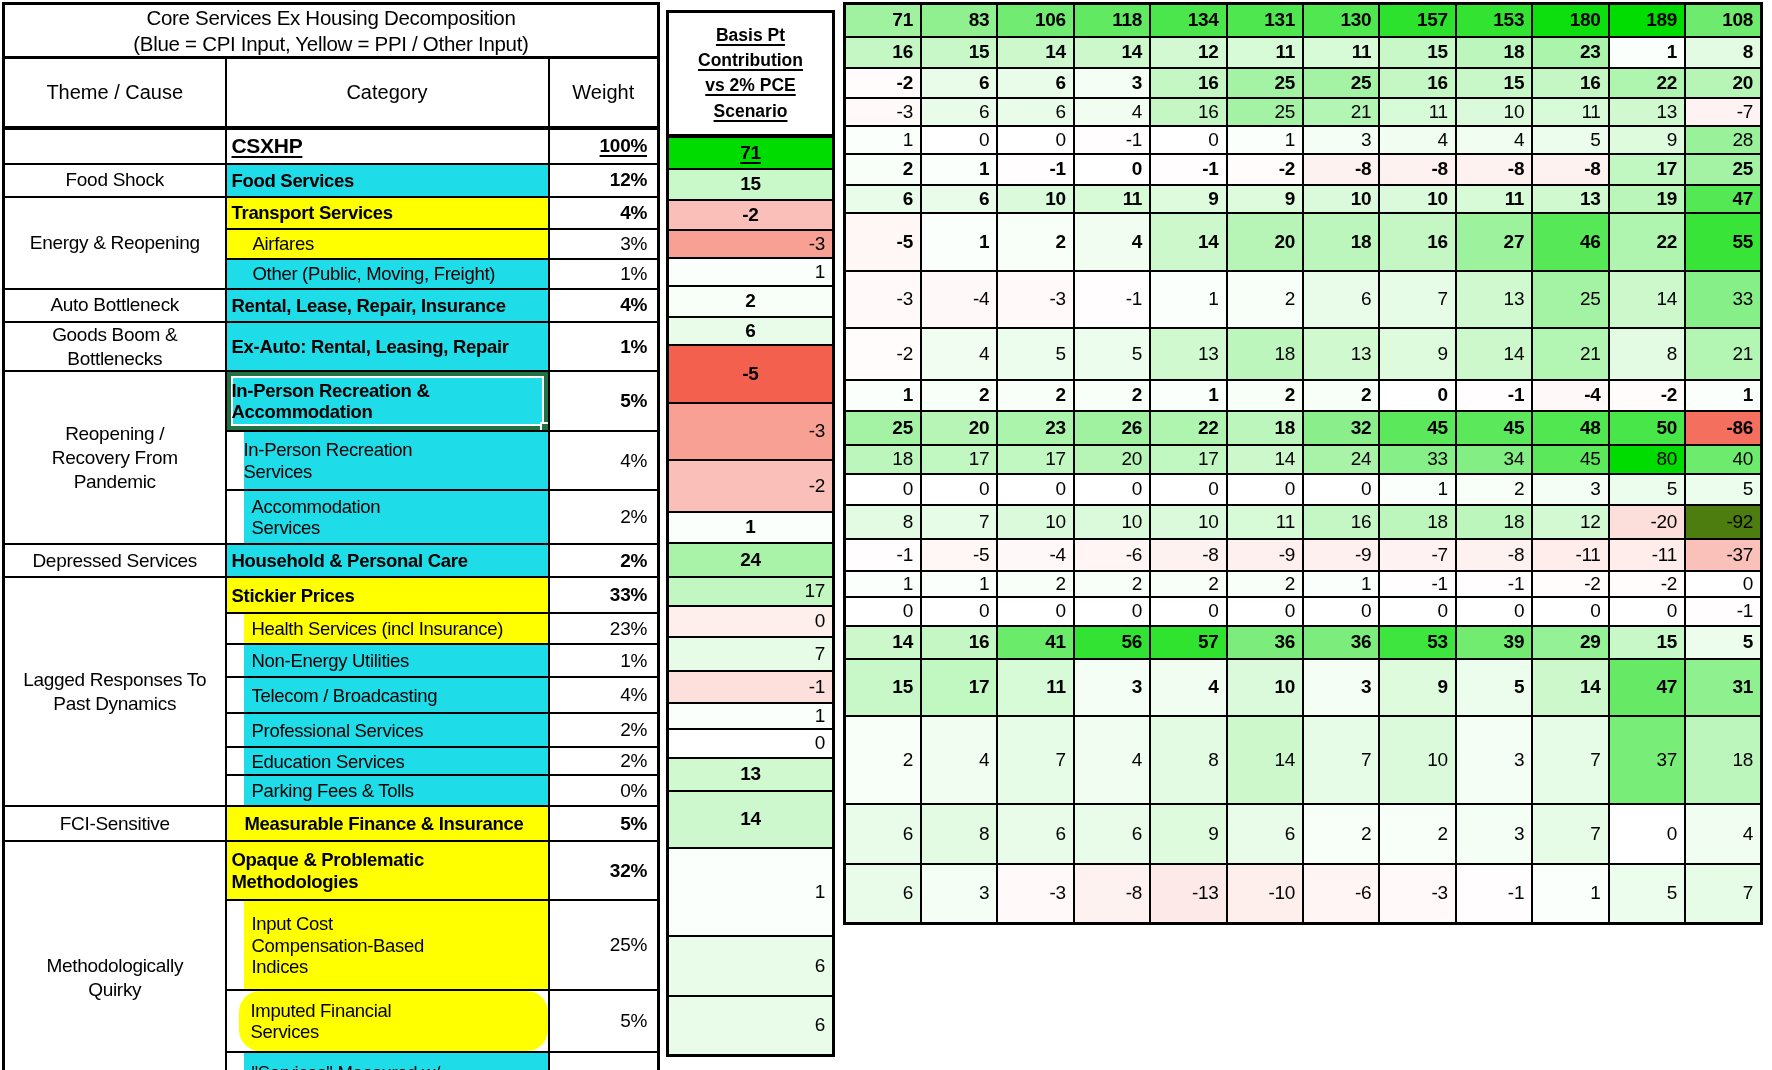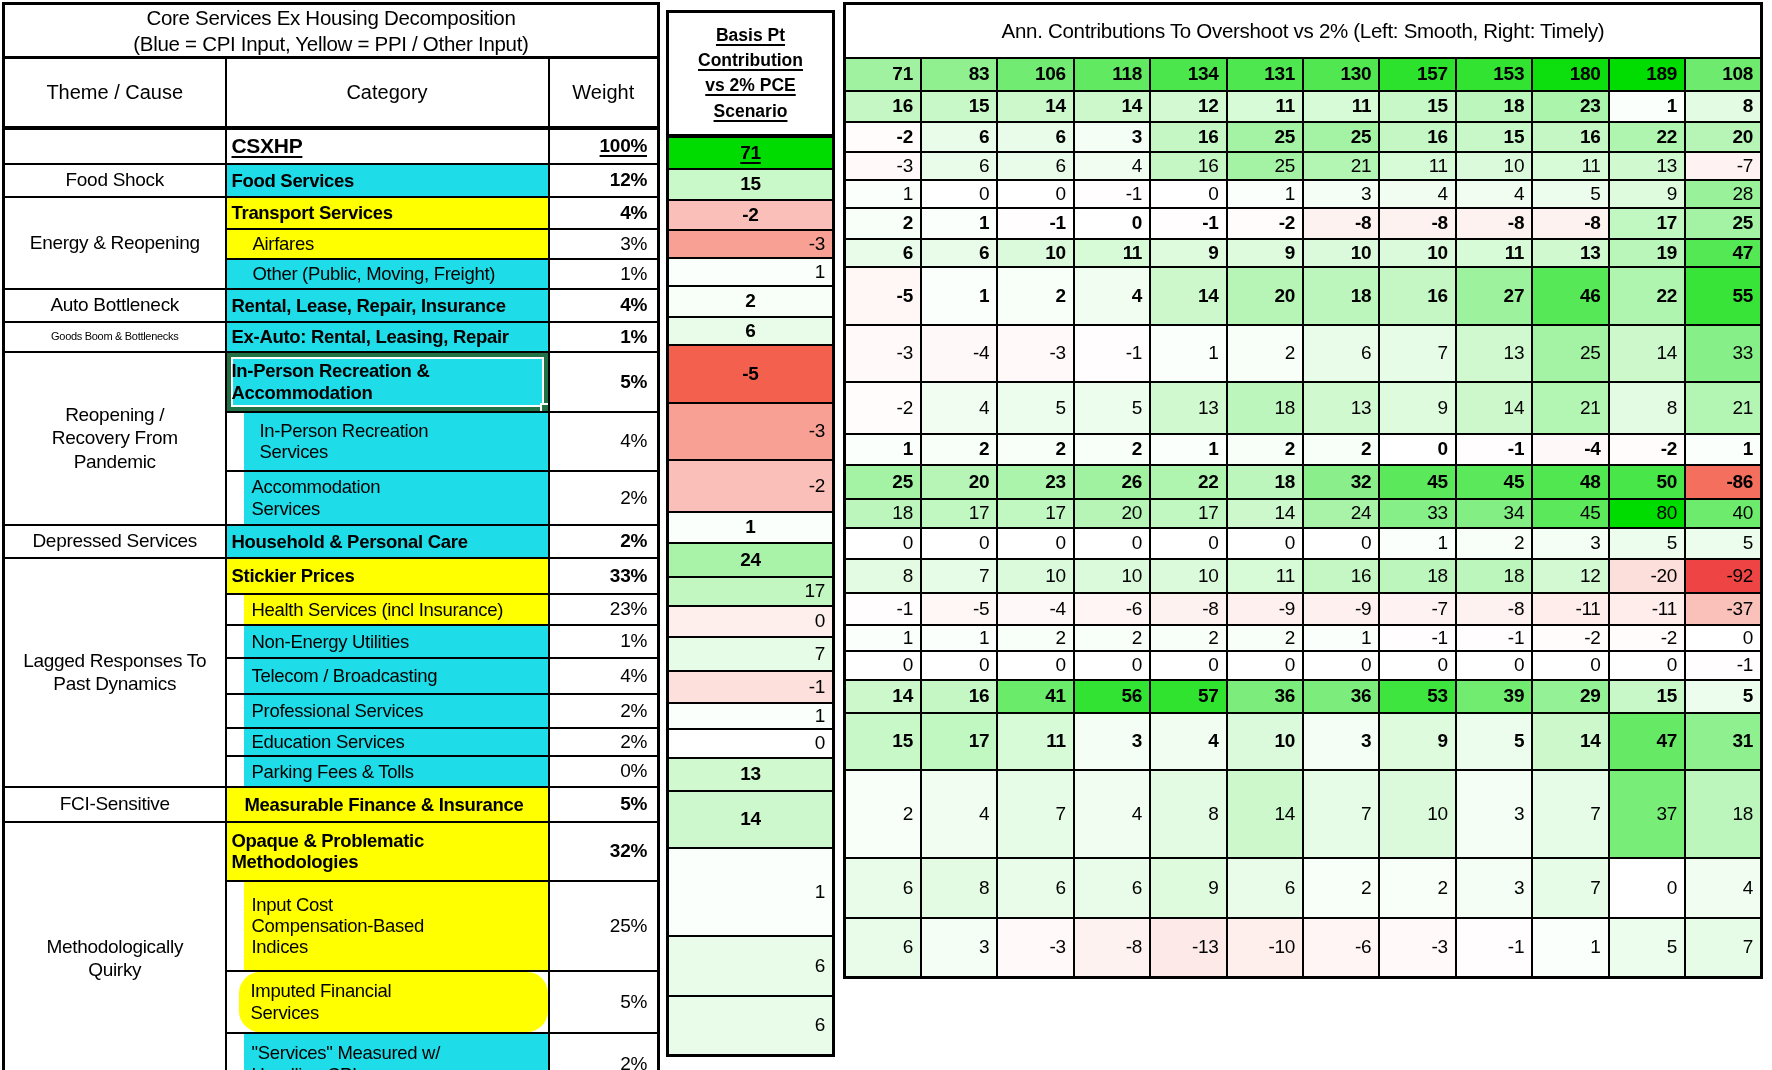--- a/index.html
+++ b/index.html
@@ -9,21 +9,21 @@
   td,th{border:2px solid #000;padding:0;overflow:hidden;font-weight:400;}
   #left-table{left:2px;width:655px;}
   #basis-table{left:666px;width:166px;margin-top:8px;}
   #right-table{left:843px;width:920px;}
   .title-cell{text-align:center;font-size:20.5px;letter-spacing:-0.3px;line-height:1.25;border-bottom:3px solid #000;}
   .colhead{text-align:center;font-size:20px;letter-spacing:-0.3px;border-bottom:4px solid #000;}
   .colhead-left{border-bottom:4px solid #000;text-align:center;font-size:20px;}
   .basis-head{text-align:center;font-size:17.5px;font-weight:700;line-height:1.45;border-bottom:4px solid #000;}
   .basis-head div{text-decoration:underline;text-decoration-thickness:2px;text-underline-offset:3px;}
   .theme{ text-align:center;font-size:19px;letter-spacing:-0.3px;white-space:pre-line;line-height:1.25;background:#fff;vertical-align:middle;}
-  .theme.small{font-size:11px;}
+  .theme.small{font-size:19px;}
   .cat{vertical-align:middle;background:#fff;position:relative;}
   .cat .fill{display:flex;flex-direction:column;justify-content:center;height:100%;line-height:1.15;font-size:18.5px;letter-spacing:-0.3px;white-space:pre-line;box-sizing:border-box;}
   .wgt{font-size:19px;text-align:right;padding-right:10px;letter-spacing:-0.3px;background:#fff;}
   .num{font-size:19px;text-align:right;padding-right:7px;letter-spacing:-0.3px;font-variant-numeric:tabular-nums;}
   .ctr{text-align:center;padding-right:0;}
   .b{font-weight:700;}
   .u{text-decoration:underline;text-decoration-thickness:2px;text-underline-offset:3px;}
   .sel-handle{position:absolute;right:-5px;bottom:-5px;width:9px;height:9px;background:#217346;border:2px solid #fff;z-index:6;}
 </style>
 </head>
@@ -104,21 +104,21 @@
 Pandemic</td>
           <td class="cat" style="height: 58px;">
             <div class="fill" style="background: rgb(30, 221, 233); padding-left: 5px; font-weight: 700; box-shadow: rgb(33, 115, 70) 0px 0px 0px 4px inset, rgb(255, 255, 255) 0px 0px 0px 6px inset;"><span>In-Person Recreation &amp;
 Accommodation</span></div>
             <div class="sel-handle"></div>
           </td>
           <td class="wgt b">5%</td>
         </tr>
         <tr style="height: 57px;">
           <td class="cat" style="height: 57px;">
-            <div class="fill" style="background: rgb(30, 221, 233); margin-left: 17px; padding-left: 16px;"><span>In-Person Recreation
+            <div class="fill" style="background: rgb(30, 221, 233); margin-left: 17px; padding-left: 0;"><span>In-Person Recreation
 Services</span></div>
           </td>
           <td class="wgt">4%</td>
         </tr>
         <tr style="height: 52px;">
           <td class="cat" style="height: 52px;">
             <div class="fill" style="background: rgb(30, 221, 233); margin-left: 17px; padding-left: 8px;"><span>Accommodation
 Services</span></div>
           </td>
           <td class="wgt">2%</td>
@@ -297,23 +297,20 @@
           <td class="num" style="background: rgb(233, 252, 233);">6</td>
         </tr>
         <tr style="height: 60px;">
           <td class="num" style="background: rgb(233, 252, 233);">6</td>
         </tr>
       </tbody>
   </table>
 
   <table id="right-table">
     <thead>
-      <tr style="height:54px">
-        <td colspan="12" class="title-cell" style="border-bottom:2px solid #000">Ann. Contributions To Overshoot vs 2% (Left: Smooth, Right: Timely)</td>
-      </tr>
     </thead>
     <tbody id="right-body">
         <tr style="height: 33px;">
           <td class="num b" style="background: rgb(160, 242, 160);">71</td>
           <td class="num b" style="background: rgb(144, 240, 144);">83</td>
           <td class="num b" style="background: rgb(113, 235, 113);">106</td>
           <td class="num b" style="background: rgb(97, 233, 97);">118</td>
           <td class="num b" style="background: rgb(75, 230, 75);">134</td>
           <td class="num b" style="background: rgb(79, 231, 79);">131</td>
           <td class="num b" style="background: rgb(81, 231, 81);">130</td>
@@ -510,21 +507,21 @@
           <td class="num" style="background: rgb(230, 252, 230);">7</td>
           <td class="num" style="background: rgb(219, 250, 219);">10</td>
           <td class="num" style="background: rgb(219, 250, 219);">10</td>
           <td class="num" style="background: rgb(219, 250, 219);">10</td>
           <td class="num" style="background: rgb(215, 250, 215);">11</td>
           <td class="num" style="background: rgb(197, 247, 197);">16</td>
           <td class="num" style="background: rgb(189, 246, 189);">18</td>
           <td class="num" style="background: rgb(189, 246, 189);">18</td>
           <td class="num" style="background: rgb(211, 249, 211);">12</td>
           <td class="num" style="background: rgb(252, 222, 218);">-20</td>
-          <td class="num" style="background: #ef4444;">-92</td>
+          <td class="num" style="background: #4d7c0f;">-92</td>
         </tr>
         <tr style="height: 32px;">
           <td class="num" style="background: rgb(255, 253, 253);">-1</td>
           <td class="num" style="background: rgb(254, 247, 246);">-5</td>
           <td class="num" style="background: rgb(254, 248, 248);">-4</td>
           <td class="num" style="background: rgb(254, 245, 244);">-6</td>
           <td class="num" style="background: rgb(254, 242, 240);">-8</td>
           <td class="num" style="background: rgb(254, 240, 238);">-9</td>
           <td class="num" style="background: rgb(254, 240, 238);">-9</td>
           <td class="num" style="background: rgb(254, 243, 242);">-7</td>

